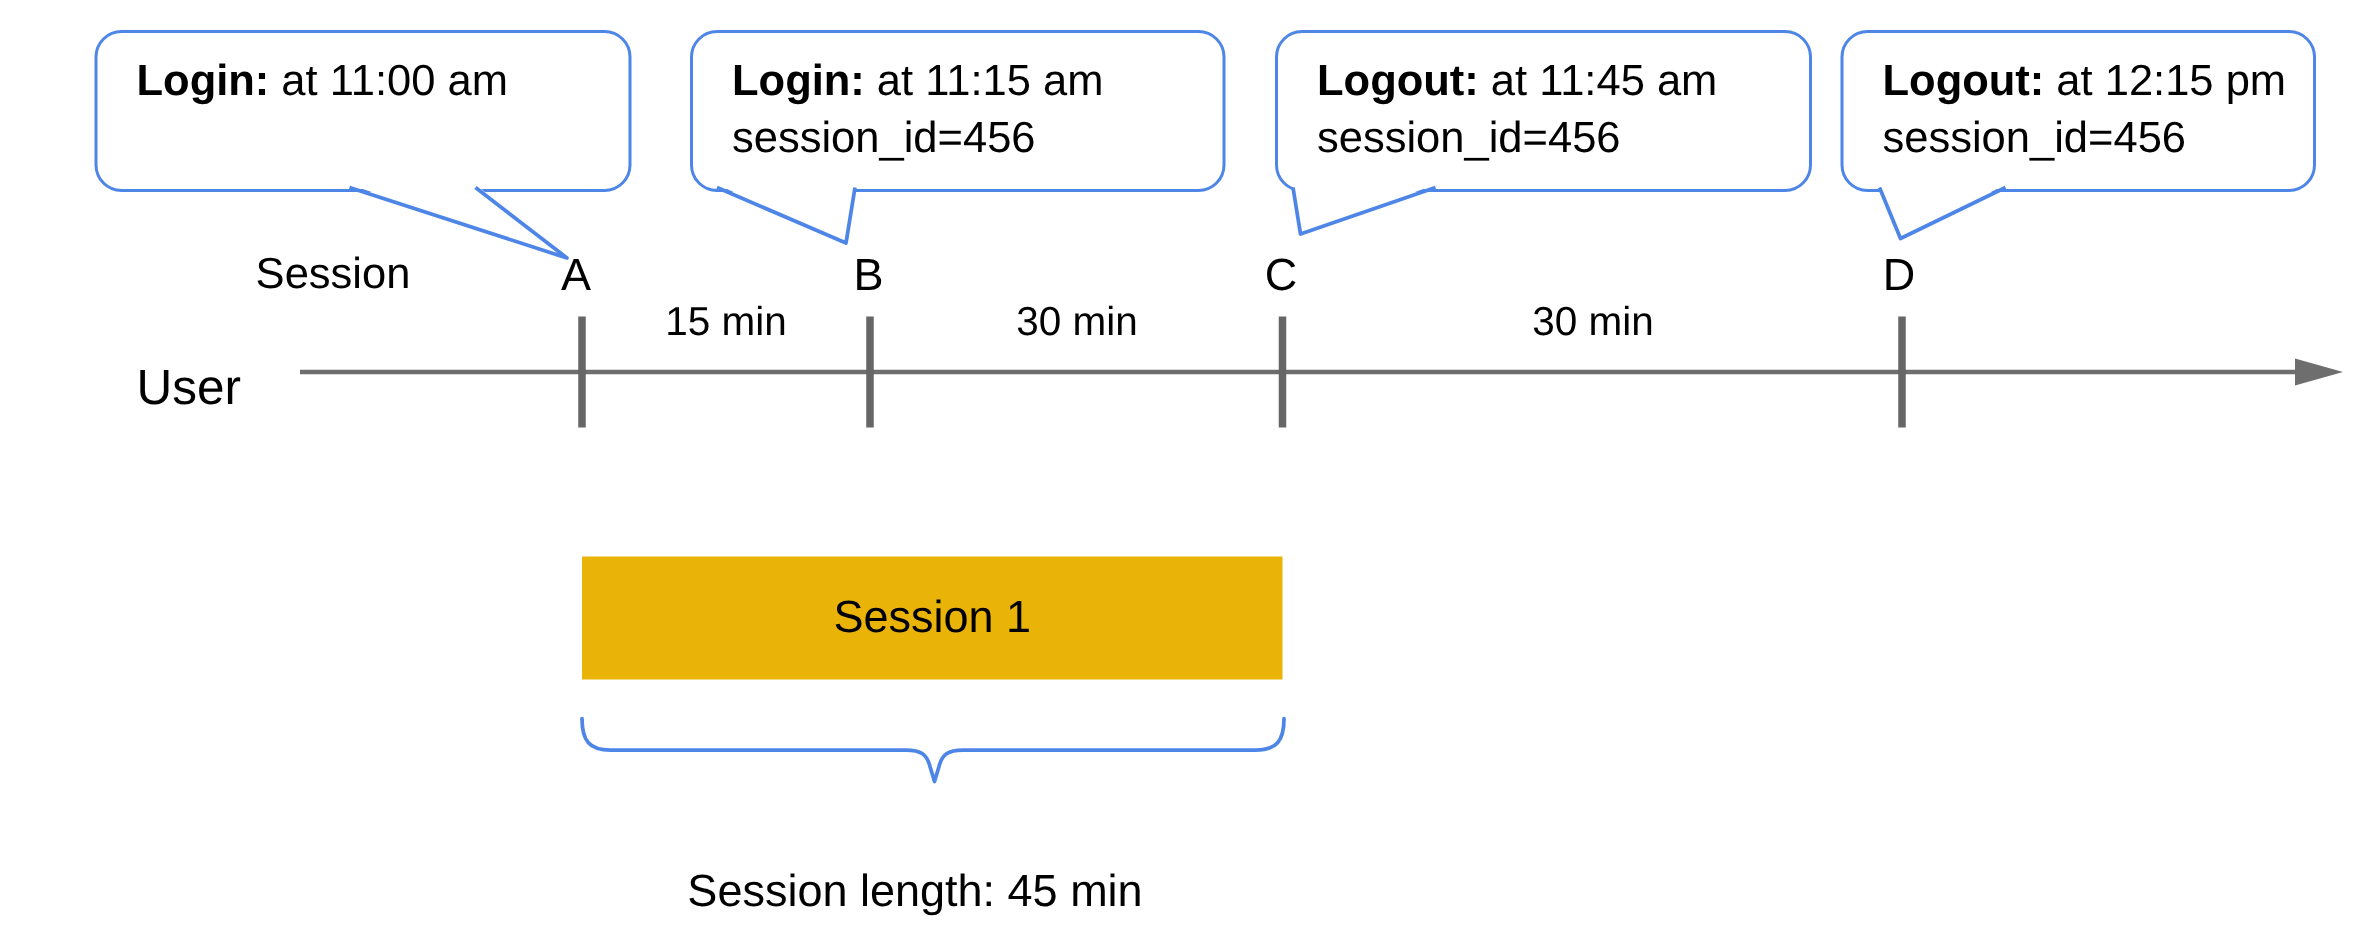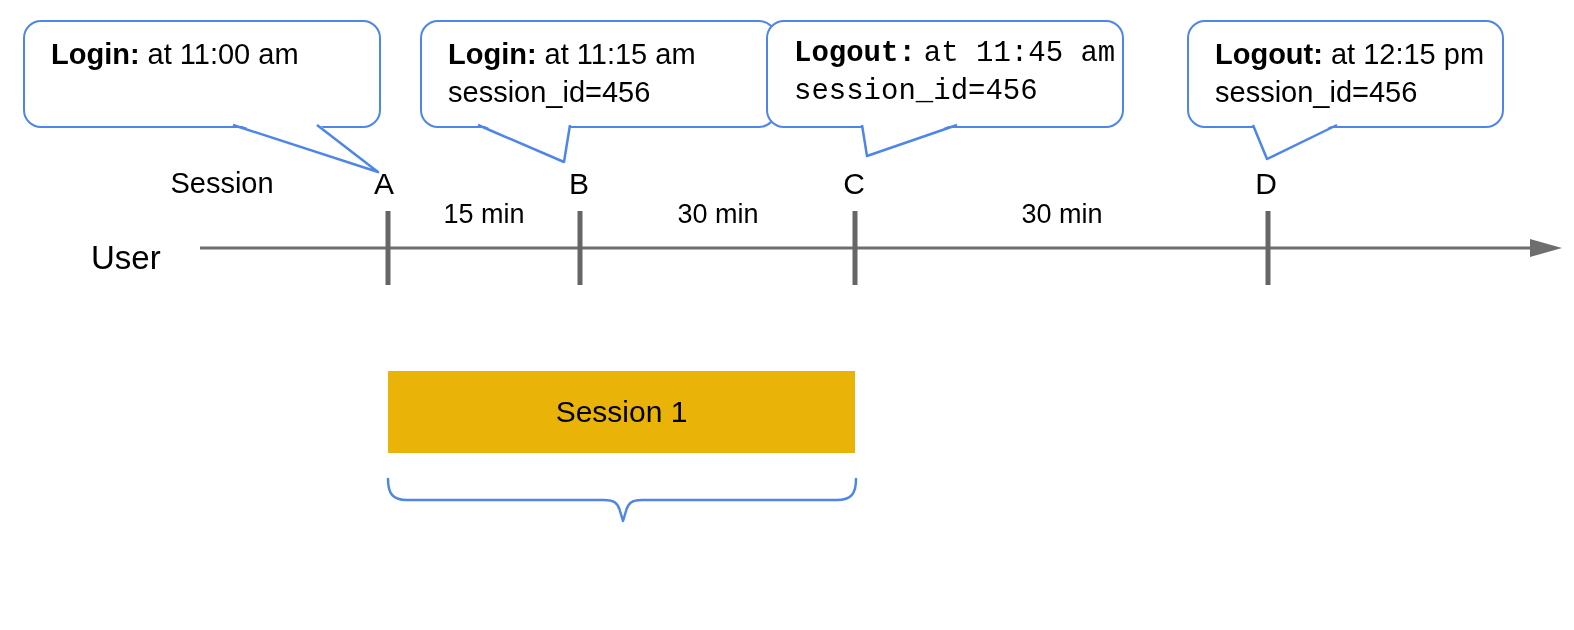--- a/index.html
+++ b/index.html
@@ -13,20 +13,21 @@
   }
   .bubble{
     position:absolute;
     box-sizing:border-box;
     height:108px;
     border:2.5px solid #4e86e8;
     border-radius:18px;
     background:#ffffff;
     padding:13px 20px 0 26px;
     z-index:1;
+    margin-left:40px;
   }
   .bubble .line{
     font-size:29px;
     line-height:38px;
     white-space:nowrap;
   }
   .bubble .lbl{font-weight:bold;margin-right:8px;}
   .overlay{
     position:absolute;left:0;top:0;z-index:2;pointer-events:none;
   }
@@ -54,21 +55,21 @@
 
   <div class="bubble" style="left:23px;top:20px;width:358px;">
     <div class="line"><span class="lbl">Login:</span><span>at 11:00 am</span></div>
   </div>
 
   <div class="bubble" style="left:420px;top:20px;width:357px;">
     <div class="line"><span class="lbl">Login:</span><span>at 11:15 am</span></div>
     <div class="line">session_id=456</div>
   </div>
 
-  <div class="bubble" style="left:766px;top:20px;width:358px;font-family:Liberation Mono, monospace;">
+  <div class="bubble" style="left:810px;top:20px;width:358px;">
     <div class="line"><span class="lbl">Logout:</span><span>at 11:45 am</span></div>
     <div class="line">session_id=456</div>
   </div>
 
   <div class="bubble" style="left:1187px;top:20px;width:317px;">
     <div class="line"><span class="lbl">Logout:</span><span>at 12:15 pm</span></div>
     <div class="line">session_id=456</div>
   </div>
 
   <svg class="overlay" width="1574" height="630" viewBox="0 0 1574 630">
@@ -111,14 +112,15 @@
   <div class="txt event-letter" style="left:1266px;">D</div>
 
   <div class="txt interval-label" style="left:484px;">15 min</div>
   <div class="txt interval-label" style="left:718px;">30 min</div>
   <div class="txt interval-label" style="left:1062px;">30 min</div>
 
   <div class="session-box">
     <span>Session 1</span>
   </div>
 
+  <div class="txt caption">Session length: 45 min</div>
 
 </div>
 
 </body></html>

